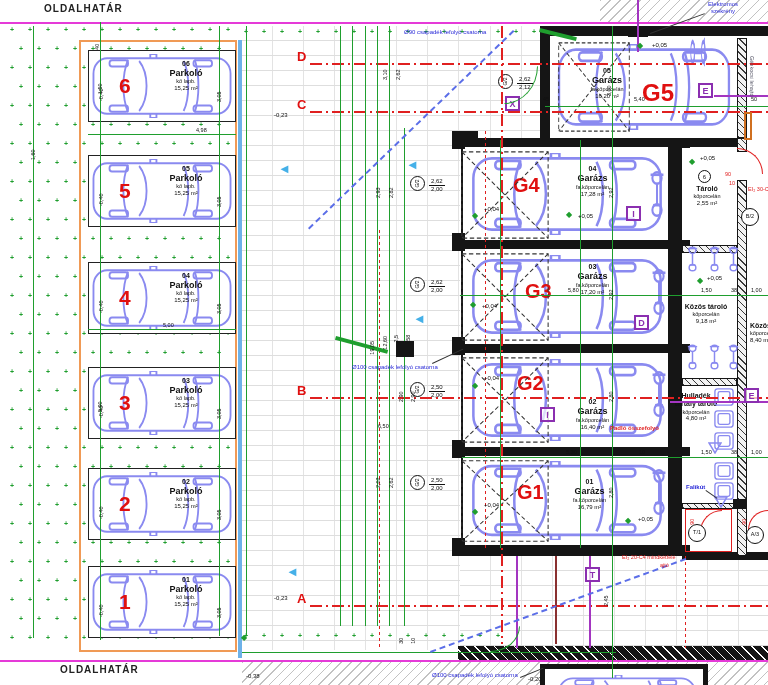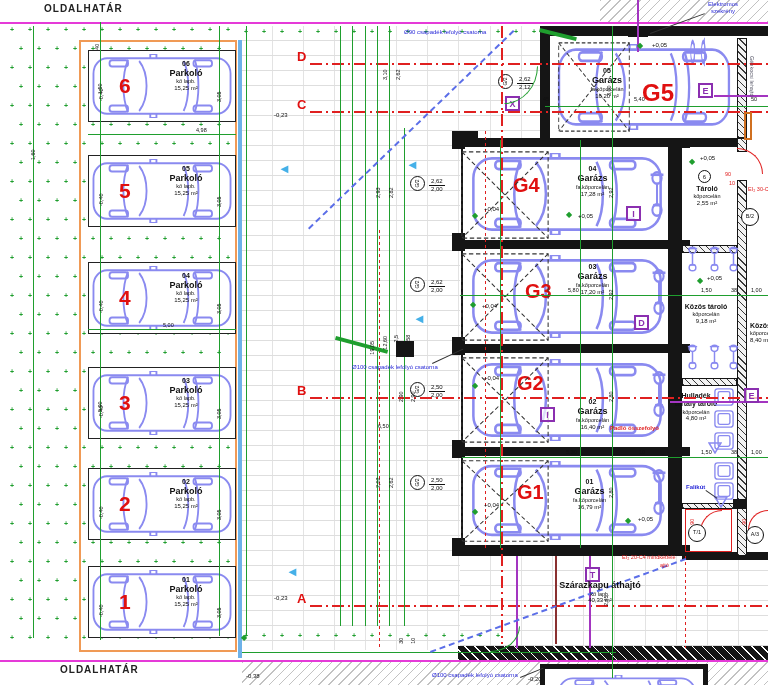--- a/index.html
+++ b/index.html
@@ -964,25 +964,20 @@
   <div class="leader" style="left:520px;top:677px;width:25px;transform:rotate(-22deg);"></div>
   <div class="note" style="left:686px;top:484px;font-weight:bold;">Falikút</div>
   <div class="leader" style="left:706px;top:490px;width:14px;transform:rotate(35deg);"></div>
   <div class="rednote" style="left:610px;top:425px;font-weight:bold;font-size:6px;">Padló összefolyó</div>
   <div class="rednote" style="left:748px;top:186px;">EI₂ 30-C4</div>
   <div class="rednote" style="left:622px;top:554px;">EI₂ 20-C4 mindkétfelé</div>
   <div class="rednote" style="left:660px;top:562px;">ajtó</div>
   <div class="vtext" style="left:749px;top:56px;height:70px;">Gépkocsi lehajtó</div>
   <div class="abs" style="left:744px;top:112px;width:8px;height:28px;border:2px solid #d07020;"></div>
 
-  <div class="garclabel" style="left:538px;top:580px;width:124px;">
-    <div class="l2">Szárazkapu áthajtó</div>
-    <div class="l3">kő lapb.</div>
-    <div class="l4">40,33 m²</div>
-  </div>
 
   <div id="annots">
       <span class="ann " style="left: 652px; top: 42px;">+0,05</span>
       <span class="ann " style="left: 578px; top: 213px;">+0,05</span>
       <span class="ann " style="left: 484px; top: 206px;">+0,04</span>
       <span class="ann " style="left: 482px; top: 303px;">+0,04</span>
       <span class="ann " style="left: 484px; top: 375px;">+0,04</span>
       <span class="ann " style="left: 484px; top: 502px;">+0,04</span>
       <span class="ann " style="left: 638px; top: 516px;">+0,05</span>
       <span class="ann " style="left: 700px; top: 155px;">+0,05</span>

